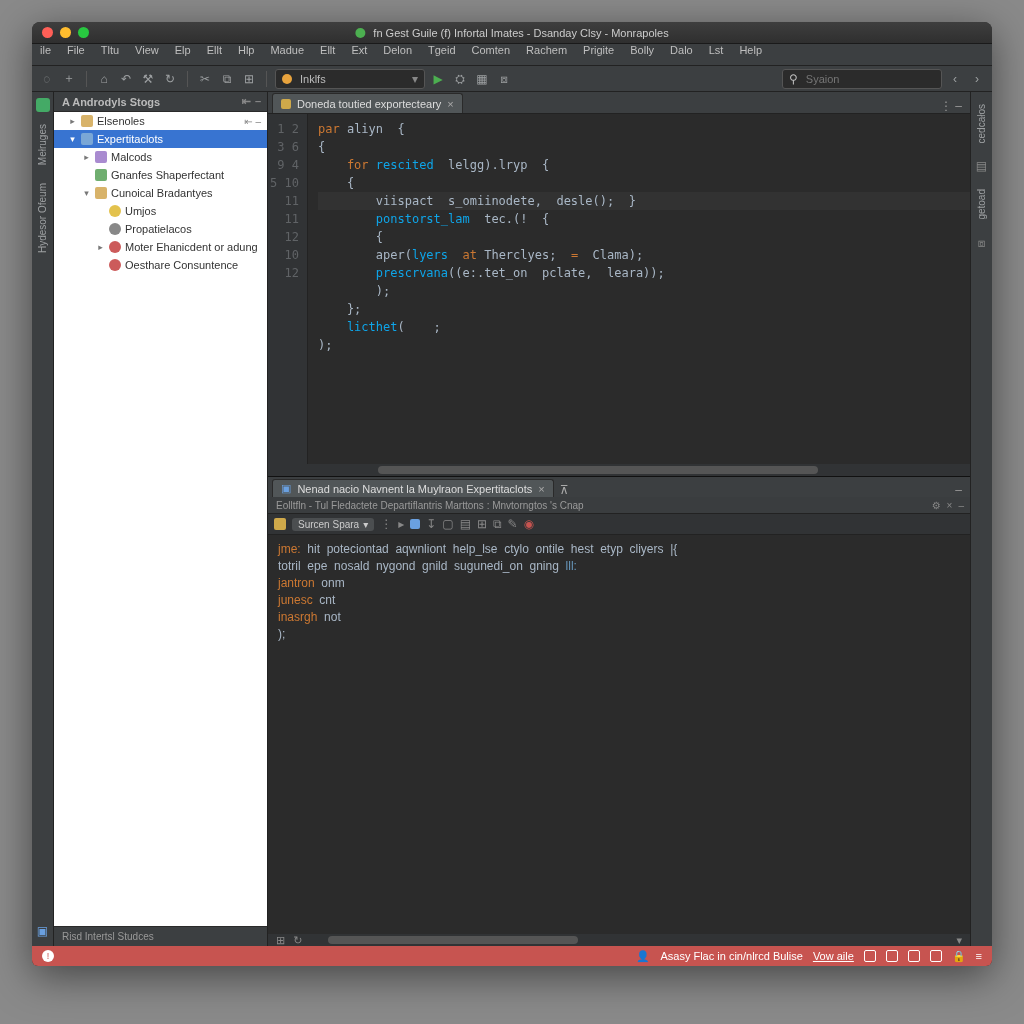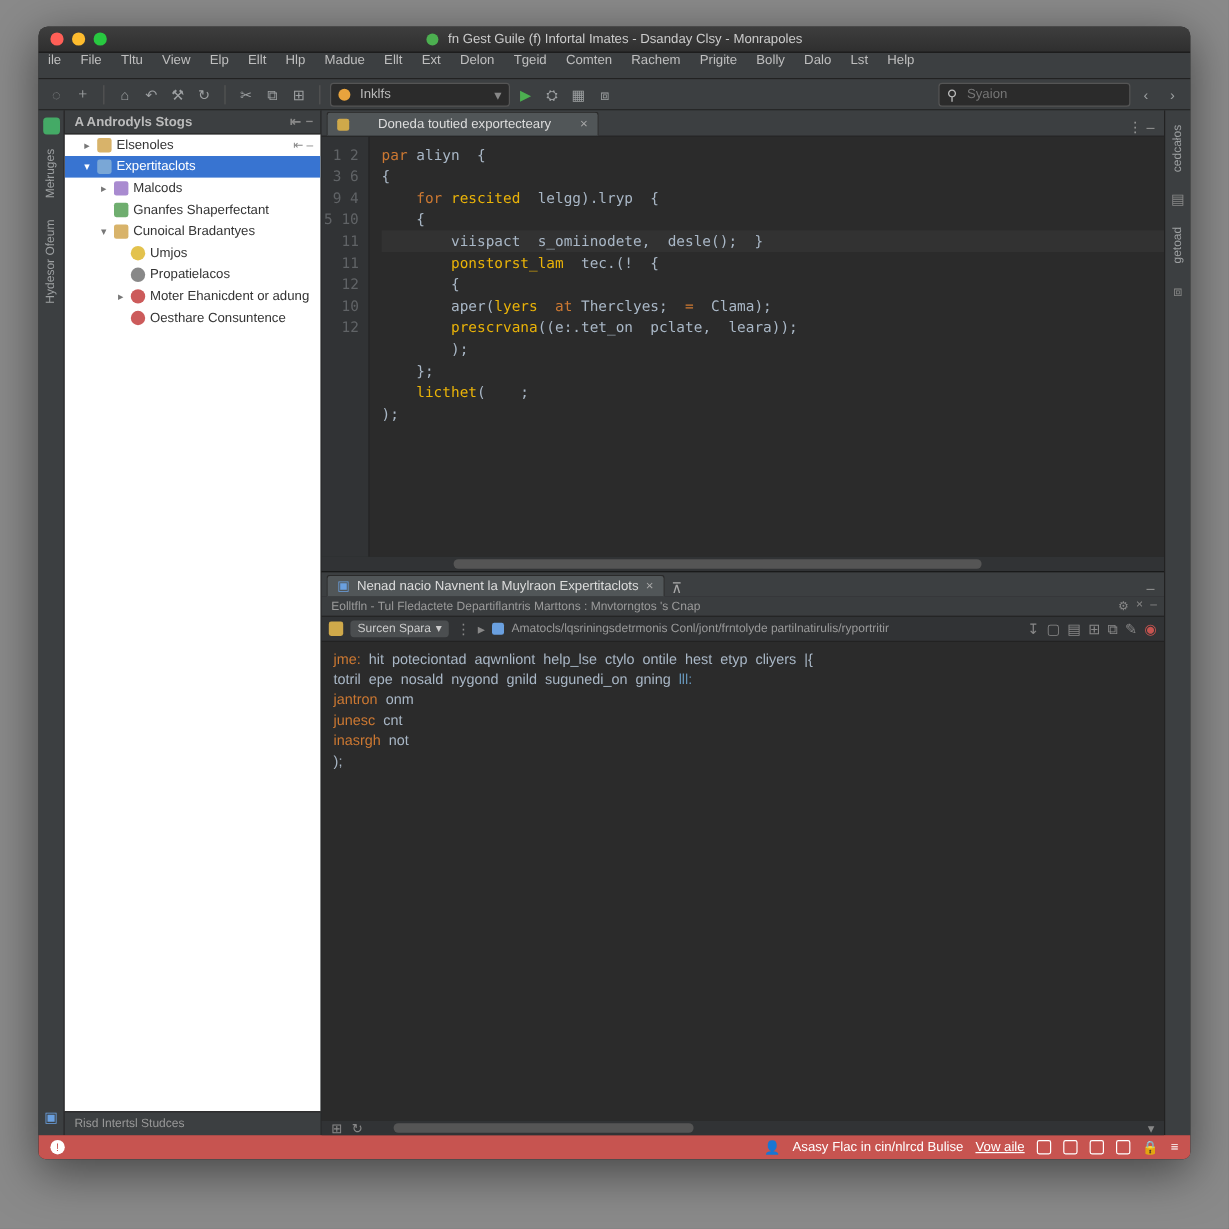--- a/index.html
+++ b/index.html
@@ -40,29 +40,29 @@
 .ic.pkg{background:#7aa7d6}
 .ic.mod{background:#a98bd0}
 .ic.cls{background:#6fae6f}
 .ic.red{background:#cc5b5b;border-radius:50%}
 .ic.bulb{background:#e3c24d;border-radius:50%}
 .ic.gear{background:#888;border-radius:50%}
 .tree .lbl{white-space:nowrap}
 .side-foot{height:20px;background:#3c3f41;color:#999;font-size:10px;display:flex;align-items:center;padding:0 8px;border-top:1px solid #2a2a2a}
 .center{flex:1;display:flex;flex-direction:column;min-width:0}
 .tabs{height:22px;background:#3c3f41;display:flex;align-items:flex-end;border-bottom:1px solid #222;padding-left:4px;position:relative}
-.tab{height:20px;background:#515658;border:1px solid #2a2a2a;border-bottom:none;border-radius:3px 3px 0 0;display:flex;align-items:center;padding:0 8px;gap:24px;font-size:11px;color:#ddd}
+.tab{height:20px;background:#515658;border:1px solid #2a2a2a;border-bottom:none;border-radius:3px 3px 0 0;display:flex;align-items:center;padding:0 8px;gap:6px;font-size:11px;color:#ddd}
 .tab .ic2{width:10px;height:10px;background:#cfa94a;border-radius:2px}
 .tab .x{color:#aaa;font-size:11px}
 .tabs .dots{position:absolute;right:8px;color:#999;font-size:12px}
 .editor{flex:1;display:flex;background:#2b2b2b;font-family:Menlo,Consolas,monospace;font-size:12px;position:relative;min-height:0}
 .lnums{width:40px;background:#313335;text-align:right;padding:6px 8px 0 0;color:#606366;line-height:18px;border-right:1px solid #222}
 .code{flex:1;padding:6px 0 0 10px;line-height:18px;white-space:pre;color:#a9b7c6;overflow:hidden}
 .code .kw{color:#cc7832}
-.code .fn{color:#eab308}
+.code .fn{color:#0ea5e9}
 .code .hl{background:#323232;display:inline-block;width:100%}
 .gutter-right{width:22px;background:#3c3f41;border-left:1px solid #222;display:flex;flex-direction:column;align-items:center;padding-top:6px;gap:10px}
 .hscroll{height:12px;background:#313335;position:relative}
 .hscroll .thumb{position:absolute;left:110px;top:2px;height:8px;width:440px;background:#555;border-radius:4px}
 .bottom-panel{display:flex;flex-direction:column;border-top:1px solid #111}
 .bp-tabs{height:20px;background:#3c3f41;display:flex;align-items:flex-end;padding-left:4px;position:relative}
 .bp-tab{height:18px;background:#515658;border:1px solid #2a2a2a;border-bottom:none;border-radius:3px 3px 0 0;display:flex;align-items:center;padding:0 8px;gap:6px;font-size:11px;color:#ddd}
 .bp-tab .x{color:#aaa}
 .bp-tabs .min{position:absolute;right:8px;color:#999}
 .bp-sub{height:16px;background:#3a3d3f;color:#9a9a9a;font-size:10px;display:flex;align-items:center;padding:0 8px;position:relative}
@@ -288,21 +288,20 @@
         </div>
         <div class="bp-tool">
           <span style="width:12px;height:12px;background:#cfa94a;border-radius:2px"></span>
           <div class="chip">
               <span>Surcen Spara</span>
               <span>▾</span>
             </div>
           <span style="color:#888">⋮</span>
           <span style="color:#888">▸</span>
           <span style="width:10px;height:10px;background:#6aa0e0;border-radius:2px"></span>
-          <span class="path">Amatocls/lqsriningsdetrmonis Conl/jont/frntolyde partilnatirulis/ryportritir</span>
           <span class="ric2">
             <span>↧</span>
             <span>▢</span>
             <span>▤</span>
             <span>⊞</span>
             <span>⧉</span>
             <span>✎</span>
             <span style="color:#c75450">◉</span>
           </span>
         </div>

